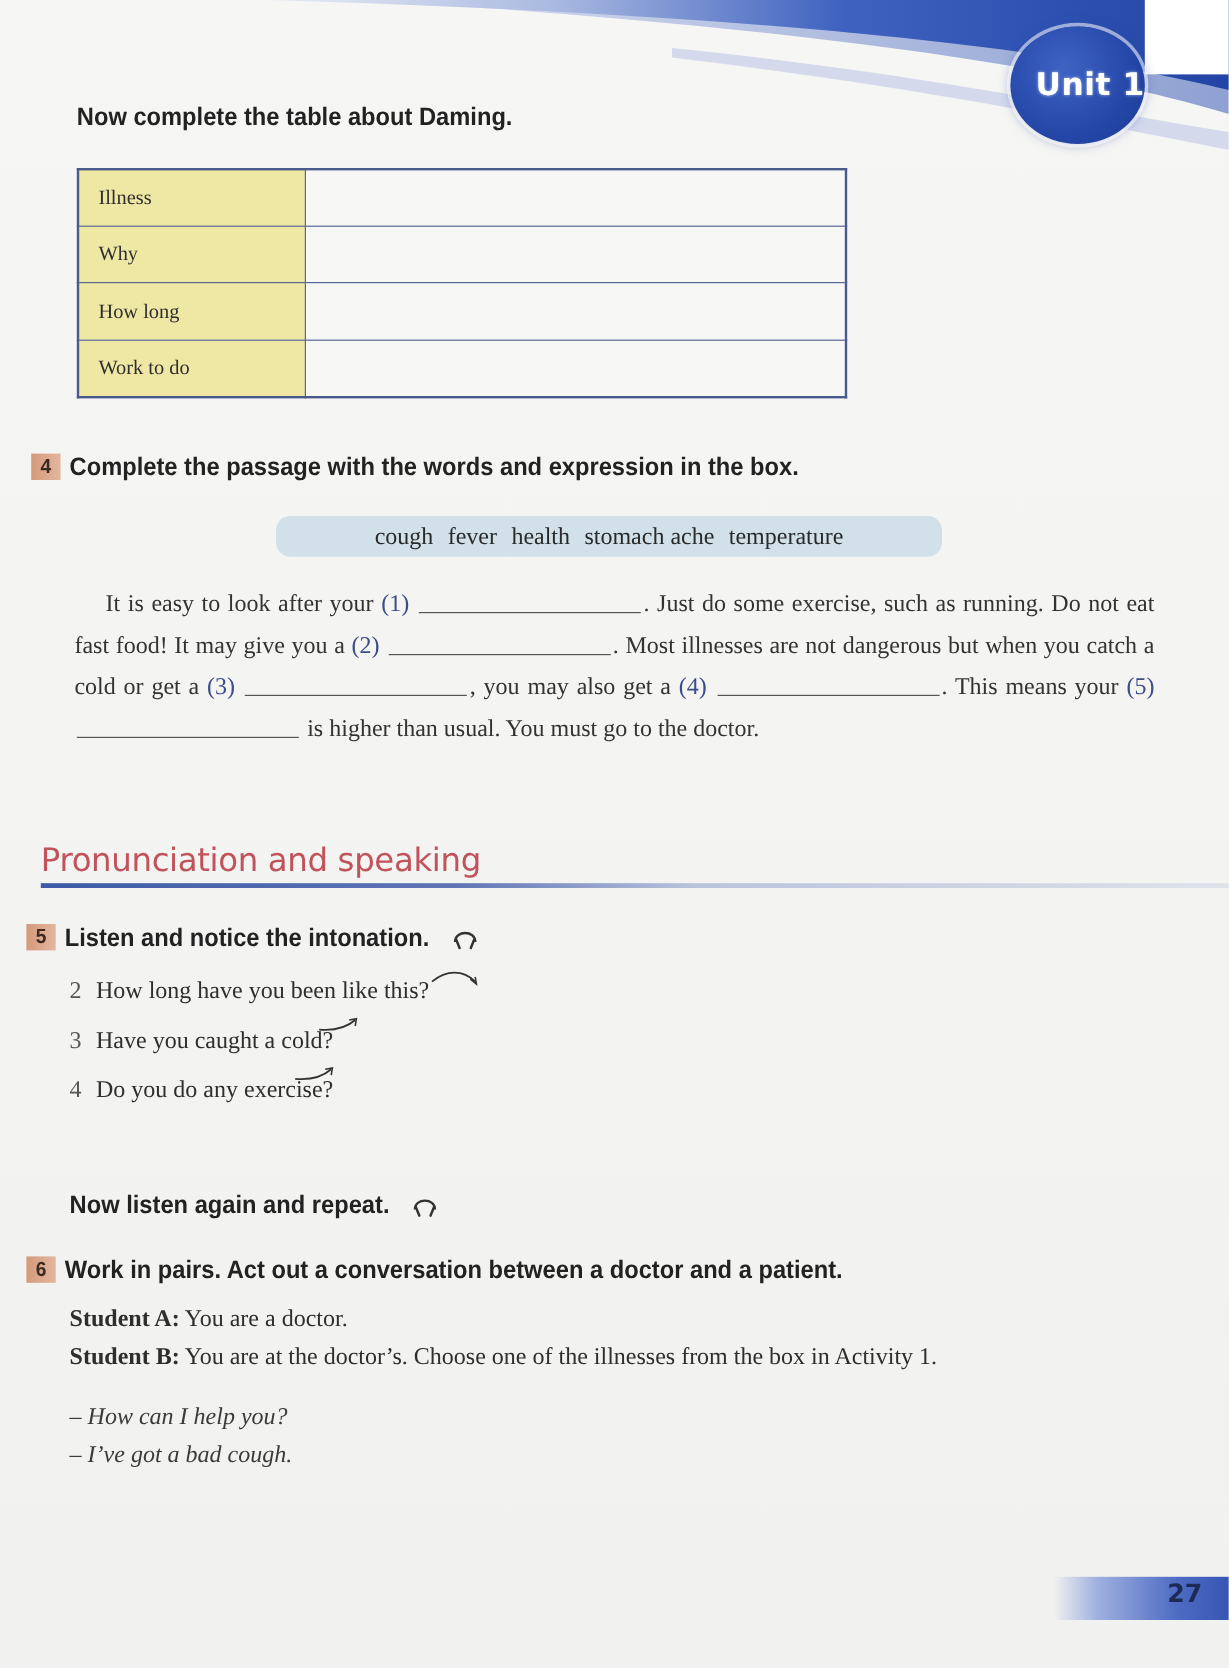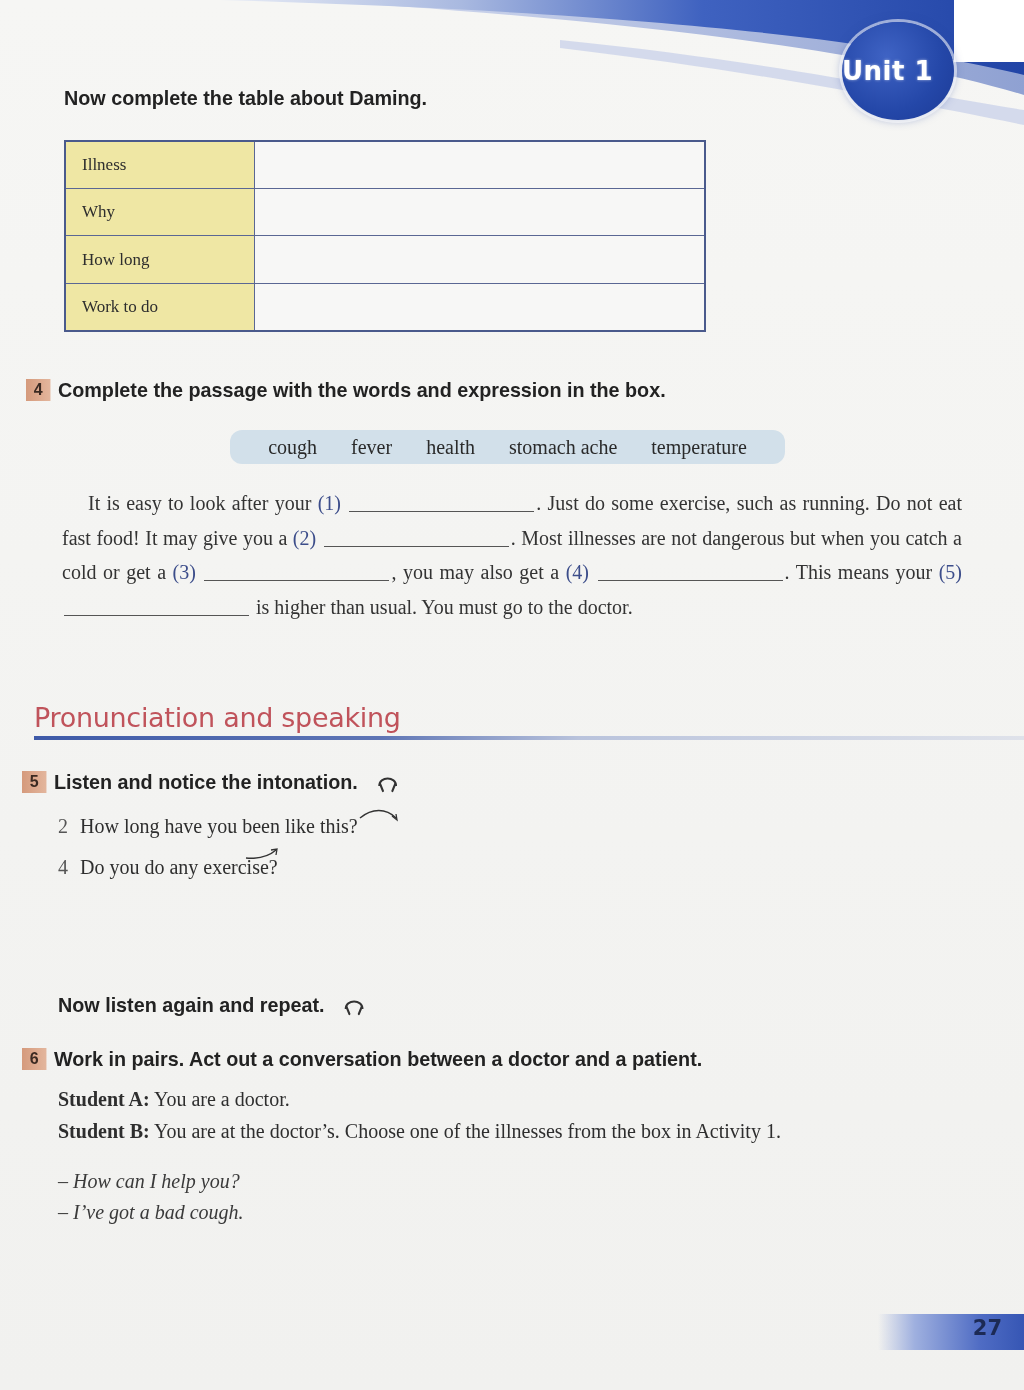--- a/index.html
+++ b/index.html
@@ -14,21 +14,21 @@
     background: linear-gradient(180deg, #f6f6f4 0%, #f3f3f1 60%, #f1f1ef 100%);
   }
   
   .banner { position: absolute; left: 0; top: 0; width: 1024px; height: 150px; }
   .corner-white { position: absolute; right: 0; top: 0; width: 70px; height: 62px; background: #ffffff; }
   .unit-badge {
     position: absolute; left: 842px; top: 22px; width: 112px; height: 98px;
     border-radius: 50%;
     background: radial-gradient(circle at 40% 35%, #3f63c4 0%, #2447a8 60%, #1c3a95 100%);
     box-shadow: 0 0 0 3px rgba(255,255,255,0.55), 0 0 10px rgba(40,70,160,0.5);
-    display: flex; align-items: center; justify-content: flex-start;
+    display: flex; align-items: center; justify-content: flex-end;
   }
   .unit-badge span {
     color: #ffffff; font-family: "DejaVu Sans", sans-serif; font-weight: bold;
     font-size: 26px; letter-spacing: 0.5px; text-shadow: 0 0 3px rgba(255,255,255,0.6);
   }
 
   .sans-head {
     position: absolute; font-family: "Liberation Sans", sans-serif; font-weight: bold;
     color: #222; font-size: 21px; transform: scaleX(0.94); transform-origin: left center;
   }
@@ -47,21 +47,21 @@
   .num-badge {
     display: inline-block; width: 26px; height: 22px; line-height: 22px; text-align: center;
     background: linear-gradient(90deg, #d59a7c, #e3b69d);
     color: #3b2a22; font-family: "Liberation Sans", sans-serif; font-weight: bold;
     font-size: 17px; margin-right: 8px; vertical-align: 2px;
   }
 
   .word-box {
     position: absolute; left: 230px; top: 430px; width: 555px; height: 34px;
     background: #d2e0ea; border-radius: 12px;
-    display: flex; align-items: center; justify-content: center; gap: 34px;
+    display: flex; align-items: center; justify-content: center; gap: 12px;
     font-family: "Liberation Serif", serif; font-size: 20px; color: #2a2a2a;
   }
 
   .passage {
     position: absolute; left: 62px; top: 486px; width: 900px;
     font-family: "Liberation Serif", serif; font-size: 20px; color: #333;
     line-height: 34.6px; text-align: justify;
   }
   .passage .indent { display: inline-block; width: 26px; }
   .passage .n { color: #3c4d8a; }
@@ -188,20 +188,27 @@
 
 <div class="sentences">
   <div class="row">
     <span class="idx">2</span><span>How long have you been like this?</span>
     <svg class="arc" style="left:300px; top:-7px;" width="42" height="14" viewBox="0 0 42 14">
         <path d="M2,10 C14,0 28,0 38,10" fill="none" stroke="#333" stroke-width="1.5"></path>
         <path d="M34,8 L39,12 L38,6" fill="none" stroke="#333" stroke-width="1.3"></path>
       </svg>
   </div>
   <div class="row">
+    <span class="idx">3</span><span>Have you caught a cold?</span>
+    <svg class="arc" style="left:206px; top:-9px;" width="36" height="14" viewBox="0 0 36 14">
+        <path d="M2,11 C14,12 24,10 32,3" fill="none" stroke="#333" stroke-width="1.5"></path>
+        <path d="M27,3 L33,2 L32,8" fill="none" stroke="#333" stroke-width="1.3"></path>
+      </svg>
+  </div>
+  <div class="row">
     <span class="idx">4</span><span>Do you do any exercise?</span>
     <svg class="arc" style="left:186px; top:-9px;" width="36" height="14" viewBox="0 0 36 14">
         <path d="M2,11 C14,12 24,10 32,3" fill="none" stroke="#333" stroke-width="1.5"></path>
         <path d="M27,3 L33,2 L32,8" fill="none" stroke="#333" stroke-width="1.3"></path>
       </svg>
   </div>
 </div>
 
 <div class="sans-head" style="left:58px; top:993px;">
   <span>Now listen again and repeat.</span>

